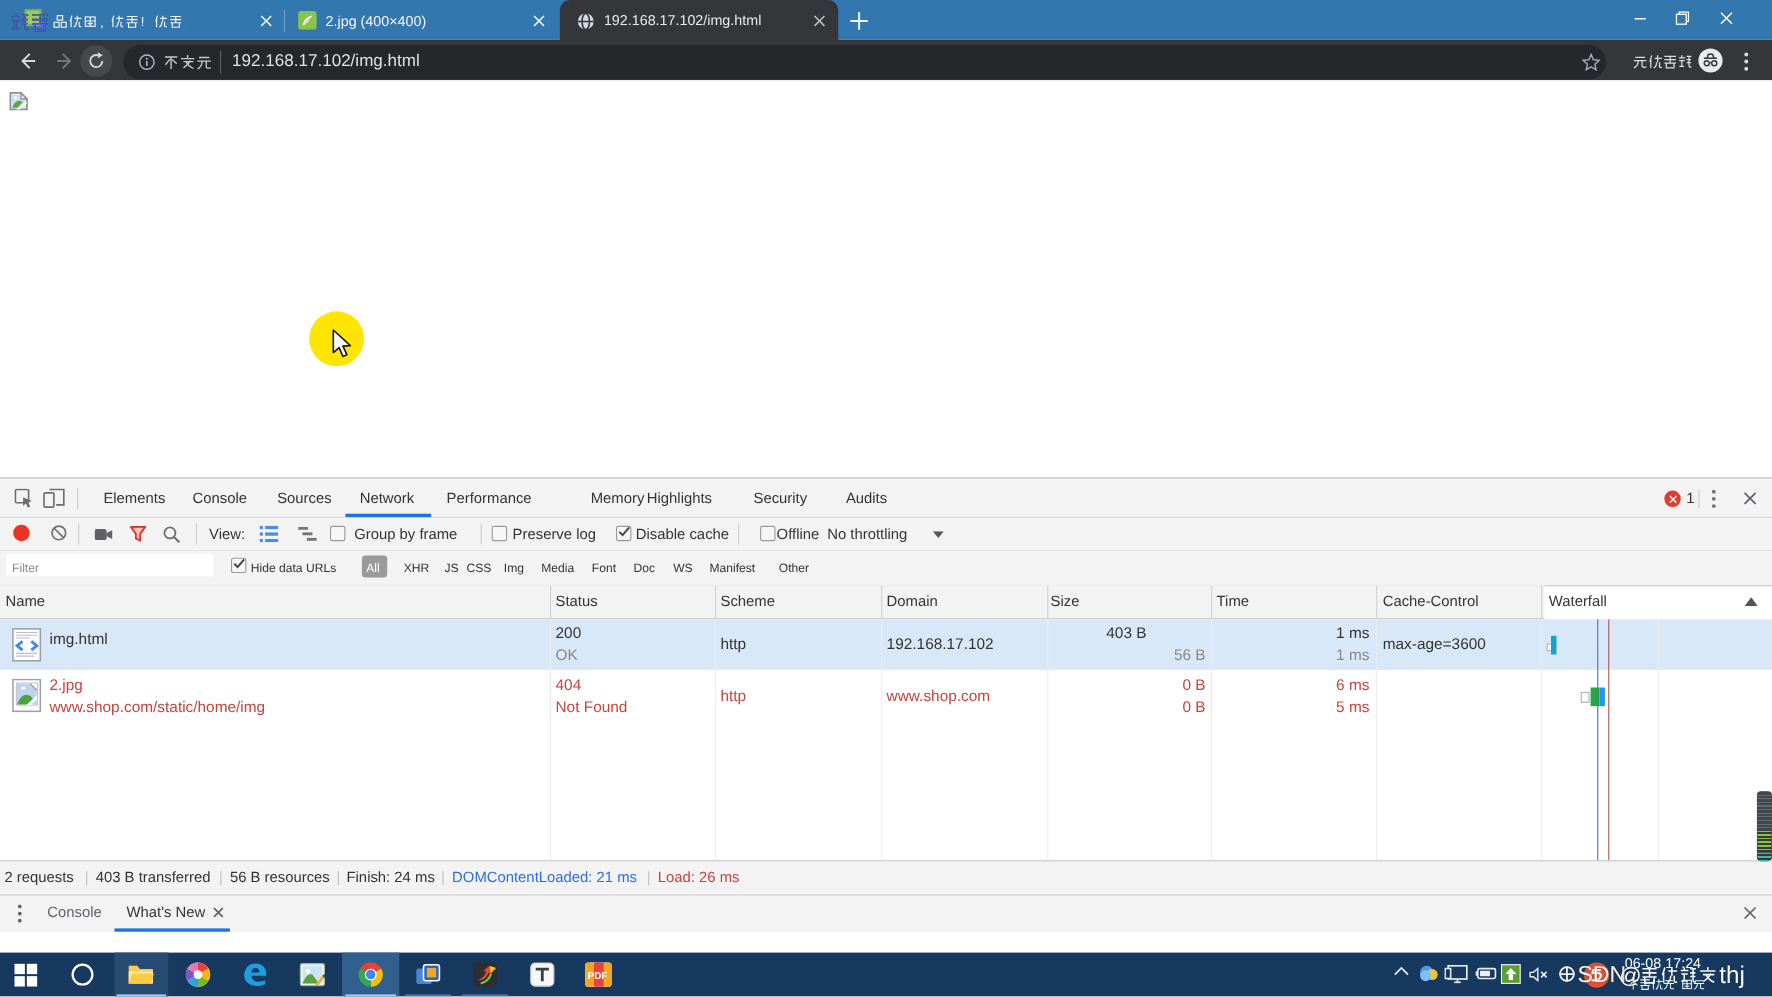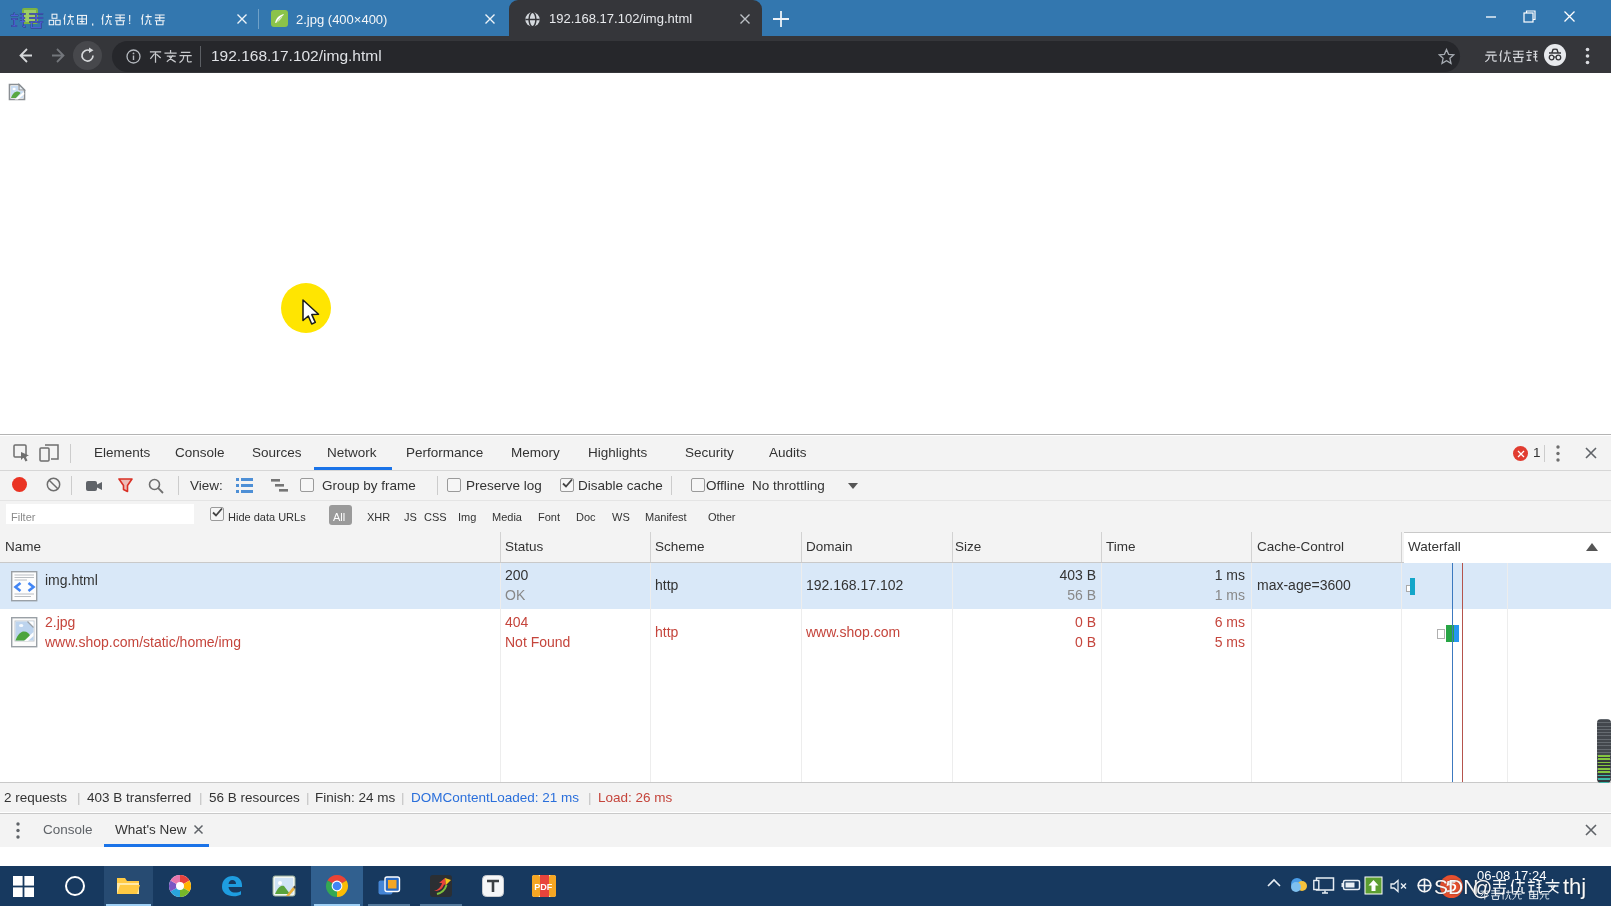--- a/index.html
+++ b/index.html
@@ -246,21 +246,21 @@
   <svg class="abs" style="left:39px;top:7px" width="21" height="20" viewBox="0 0 21 20">
           <rect x="1" y="5" width="9" height="13" rx="1" fill="#f3f3f3" stroke="#6e6e6e" stroke-width="1.5"></rect>
           <path d="M6 2 H19 V16 H12" fill="none" stroke="#6e6e6e" stroke-width="1.5"></path>
         </svg>
   <div class="vsep" style="left:70px;top:8px;height:19px"></div>
   <span class="dtlabel" style="left:94px">Elements</span>
   <span class="dtlabel" style="left:175px">Console</span>
   <span class="dtlabel" style="left:252px">Sources</span>
   <span class="dtlabel" style="left:327px">Network</span>
   <span class="dtlabel" style="left:406px">Performance</span>
-  <span class="dtlabel" style="left:511px">Memory</span>
+  <span class="dtlabel" style="left:537px">Memory</span>
   <span class="dtlabel" style="left:588px">Highlights</span>
   <span class="dtlabel" style="left:685px">Security</span>
   <span class="dtlabel" style="left:769px">Audits</span>
   <div class="abs" style="left:314px;top:31px;width:78px;height:3px;background:#1a73e8"></div>
   <div class="abs" style="left:1513px;top:10px;width:15px;height:15px;border-radius:50%;background:#e13c30"></div>
   <svg class="abs" style="left:1516.5px;top:13.5px" width="8" height="8" viewBox="0 0 8 8">
           <path d="M1 1 L7 7 M7 1 L1 7" stroke="#fff" stroke-width="1.3"></path>
         </svg>
   <span class="dtlabel" style="left:1533px">1</span>
   <div class="vsep" style="left:1544px;top:9px;height:17px"></div>
@@ -376,21 +376,21 @@
             <path d="M3.5 4 H23 M3.5 6.5 H23 M3.5 9 H16"></path>
             <path d="M3.5 23 H23 M3.5 25.5 H20"></path>
           </g>
    <path d="M9.5 12 L4.5 16 L9.5 20 M17.5 12 L22.5 16 L17.5 20" fill="none" stroke="#4286f5" stroke-width="2.6"></path>
   </svg>
   <span class="cell" style="left:45px;top:9px">img.html</span>
   <span class="cell" style="left:505px;top:4px">200</span>
   <span class="cell gray" style="left:505px;top:24px">OK</span>
   <span class="cell" style="left:655px;top:14px">http</span>
   <span class="cell" style="left:806px;top:14px">192.168.17.102</span>
-  <span class="cell" style="left:952px;top:4px;width:144px;text-align:right">403 B</span>
+  <span class="cell" style="left:952px;top:4px;width:144px;text-align:center">403 B</span>
   <span class="cell gray" style="left:952px;top:24px;width:144px;text-align:right">56 B</span>
   <span class="cell" style="left:1101px;top:4px;width:144px;text-align:right">1 ms</span>
   <span class="cell gray" style="left:1101px;top:24px;width:144px;text-align:right">1 ms</span>
   <span class="cell" style="left:1257px;top:14px">max-age=3600</span>
   <div class="abs" style="left:1406px;top:22px;width:3px;height:5px;border:1px solid #aaa;background:#fff"></div>
   <div class="abs" style="left:1410px;top:15px;width:4.5px;height:17px;background:#14a6c9"></div>
  </div>
  <div id="row2">
   <svg class="abs" style="left:11px;top:8px" width="27" height="31" viewBox="0 0 27 31">
    <rect x="0.7" y="0.7" width="25" height="29" fill="#fbfbfb" stroke="#9aa0a6" stroke-width="1.4"></rect>

